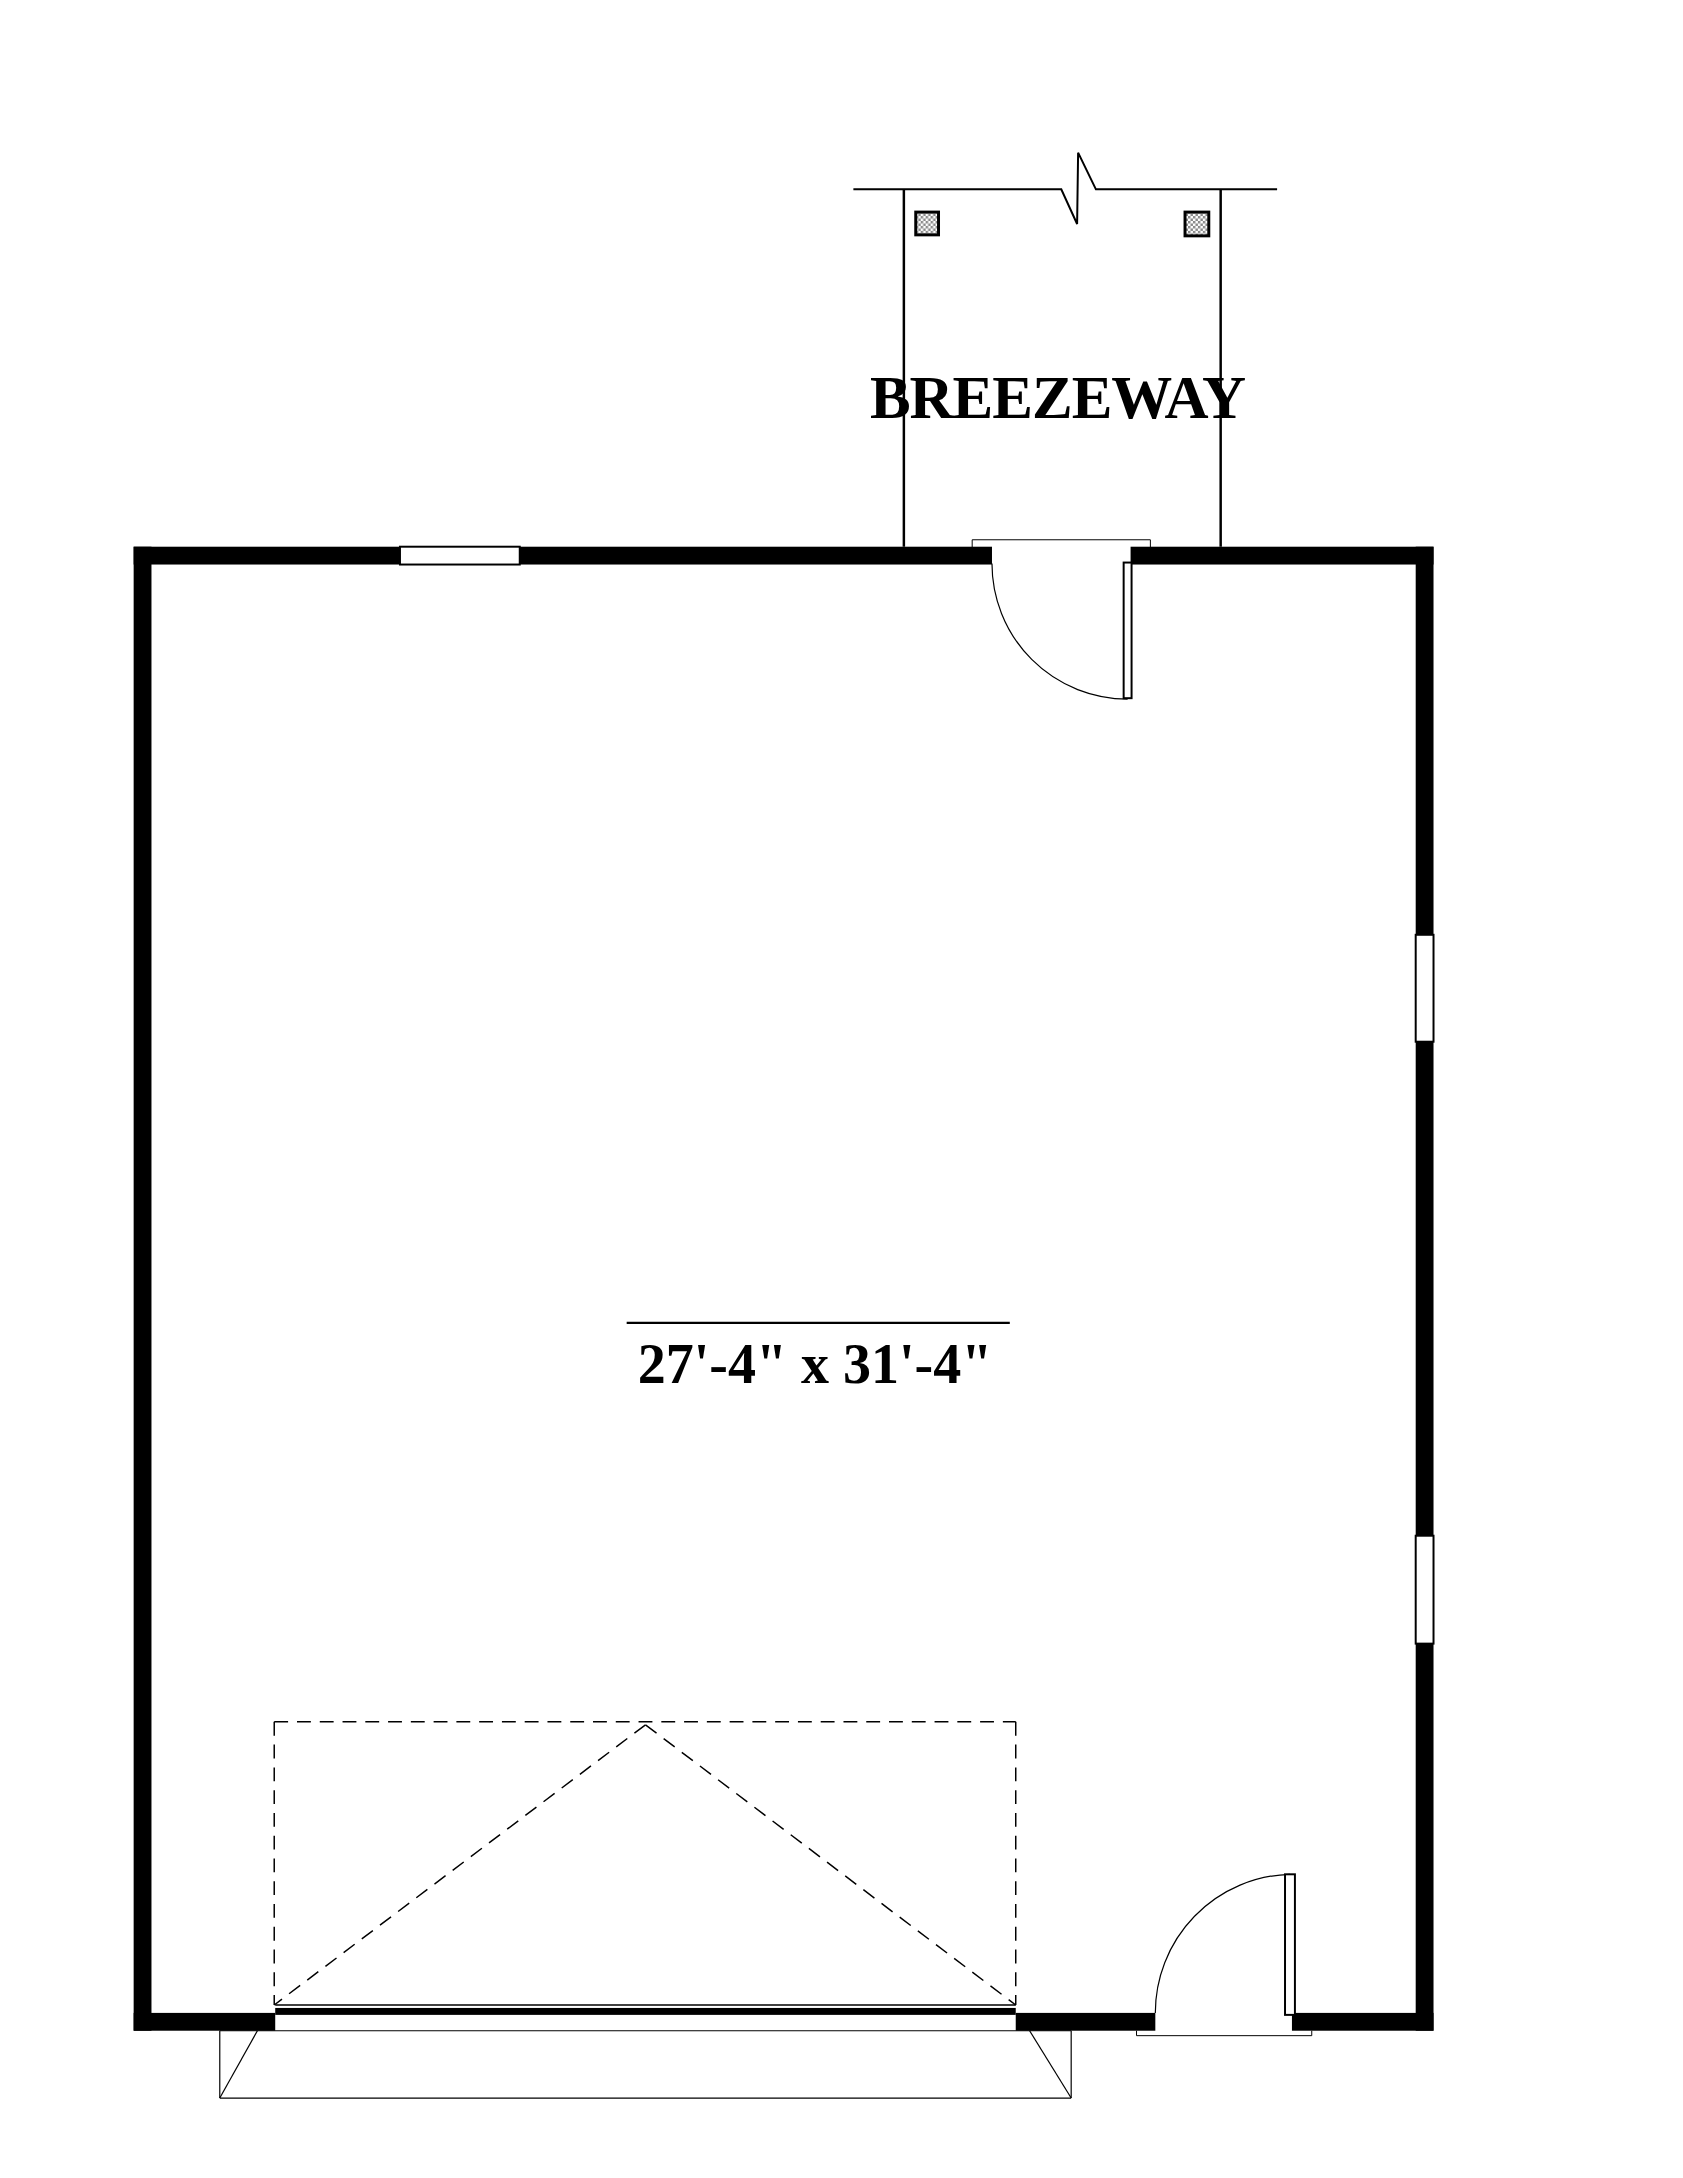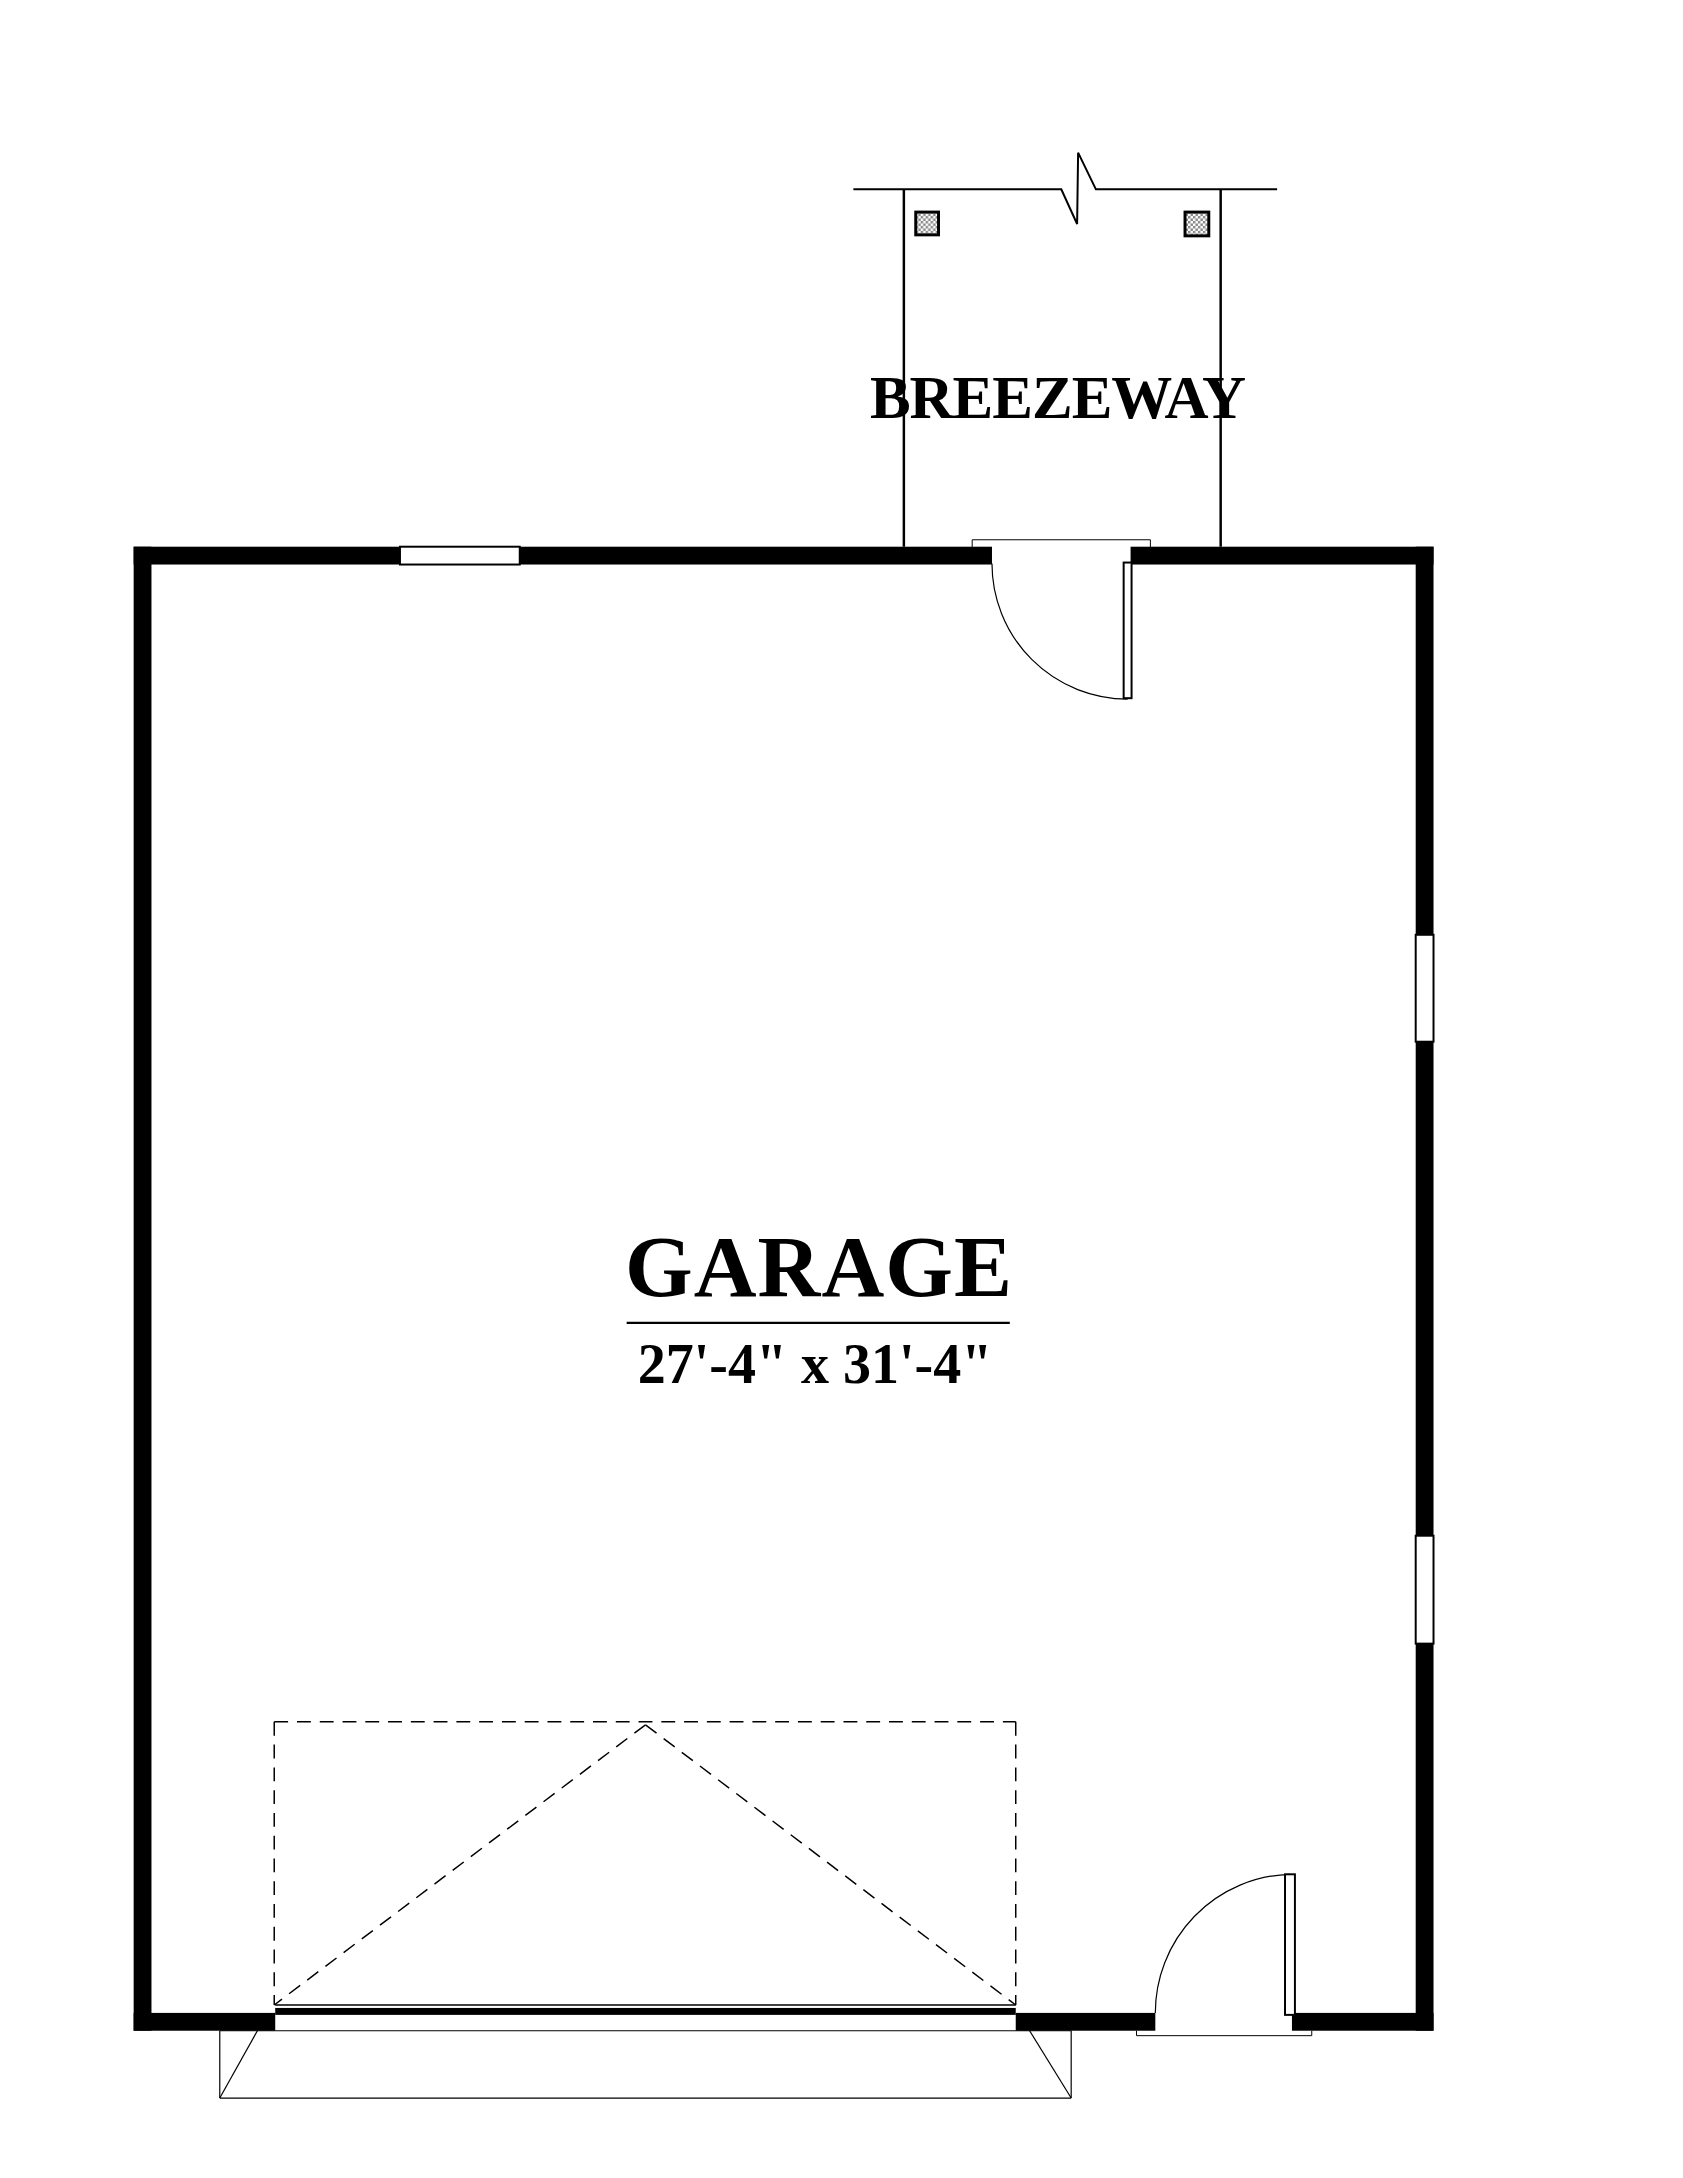--- a/index.html
+++ b/index.html
@@ -123,17 +123,16 @@
       <line x1="260" y1="2028" x2="222" y2="2096"></line>
       <line x1="222" y1="2096" x2="1082" y2="2096"></line>
       <line x1="1040" y1="2028" x2="1082" y2="2096"></line>
       <line x1="1082" y1="2028" x2="1082" y2="2096"></line>
     </g>
 
     <line x1="633" y1="1313" x2="1020" y2="1313" stroke="#000" stroke-width="2.5"></line>
   </svg>
 
   <div class="label label-breezeway">BREEZEWAY</div>
-  <div class="label label-garage">GARAGE</div>
   <div class="label label-dims">27'-4" x 31'-4"</div>
 
 </div>
 
 
 </body></html>

